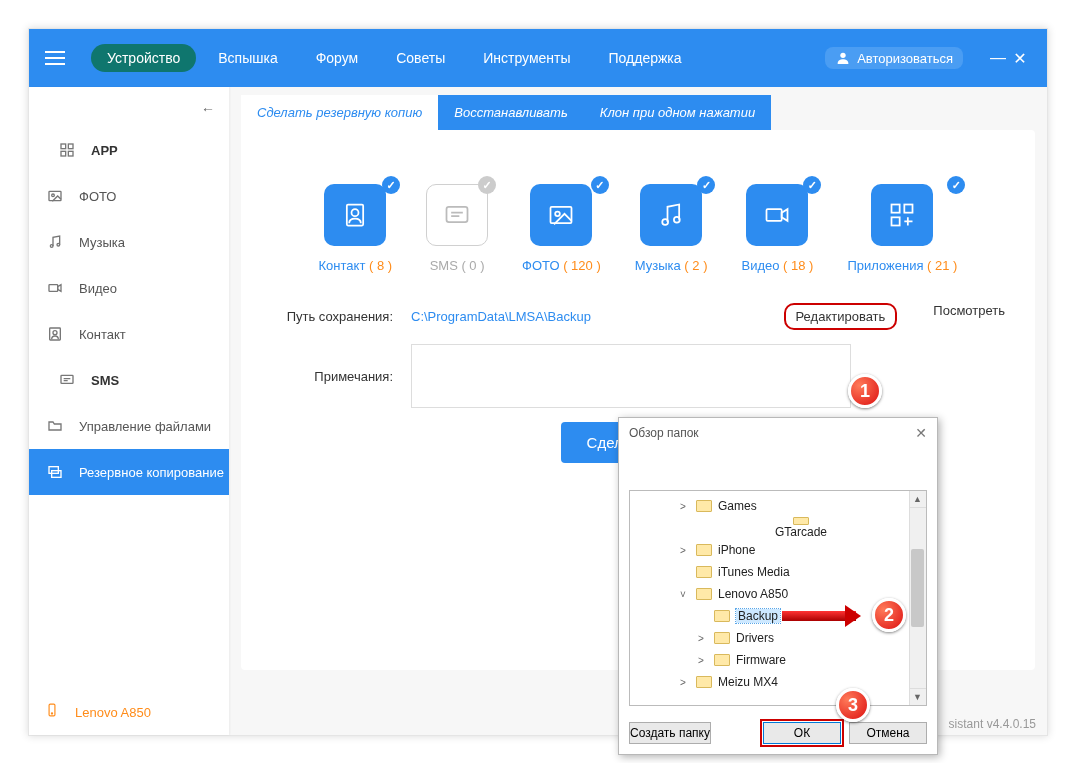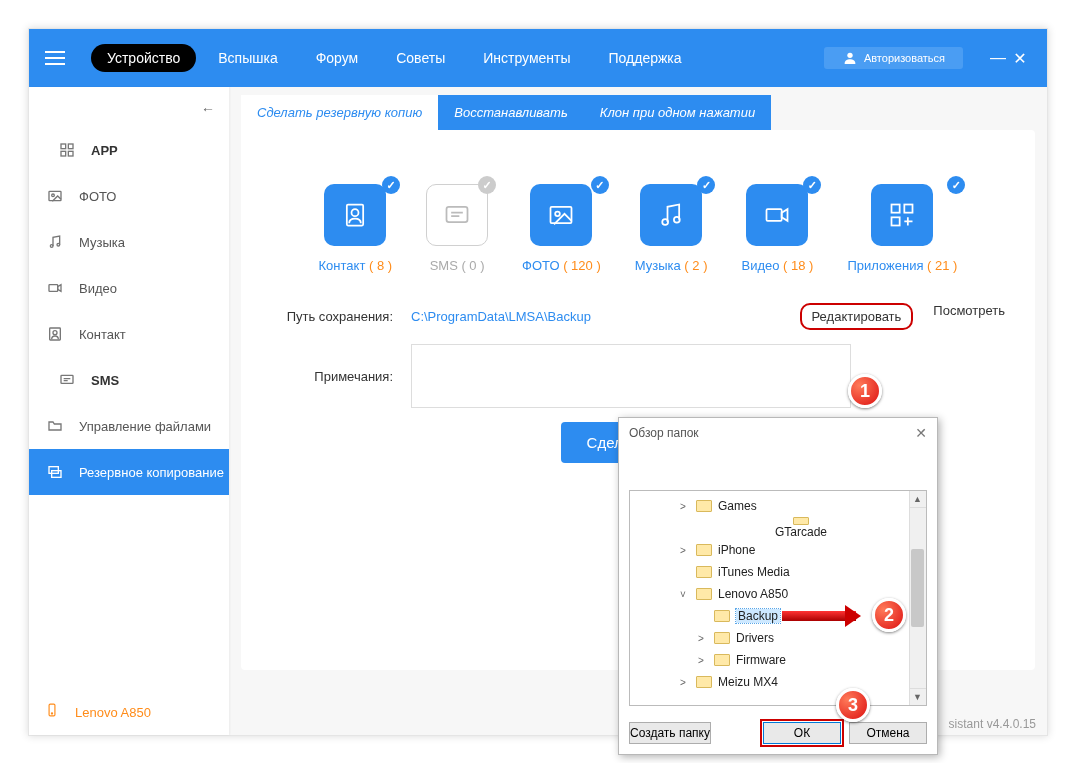--- a/index.html
+++ b/index.html
@@ -2,23 +2,23 @@
 <html><head>
 <meta charset="utf-8">
 <style>
 * { box-sizing: border-box; margin: 0; padding: 0; font-family: "Segoe UI", Arial, sans-serif; }
 body { background: #fff; width: 1074px; height: 763px; overflow: hidden; position: relative; }
 .app { position: absolute; left: 28px; top: 28px; width: 1020px; height: 708px; background: #fff; border: 1px solid #e5e5e5; box-shadow: 0 0 8px rgba(0,0,0,.15); }
 .titlebar { background: #2d8cf0; height: 58px; display: flex; align-items: center; padding: 0 16px; color: #fff; }
 .hamburger { width: 20px; height: 14px; display:flex;flex-direction:column;justify-content:space-between;cursor:pointer;margin-right:26px;}
 .hamburger span{display:block;height:2px;background:#fff;}
 .nav-item{padding:6px 16px;border-radius:14px;font-size:14px;cursor:pointer;margin-right:6px;}
-.nav-item.active{background:#000000;}
+.nav-item.active{background:#0f766e;}
 .titlebar .spacer{flex:1;}
-.auth-btn{display:flex;align-items:center;background:#4a9df3;border-radius:3px;padding:3px 18px;font-size:11px;cursor:pointer;}
+.auth-btn{display:flex;align-items:center;background:#4a9df3;border-radius:8px;padding:3px 10px;font-size:13px;cursor:pointer;}
 .auth-btn svg{margin-right:6px;}
 .win-controls{display:flex;align-items:center;margin-left:24px;}
 .win-controls span{width:22px;text-align:center;font-size:16px;cursor:pointer;}
 .body{display:flex;height:calc(100% - 58px);background:#f7f7f7;}
 .sidebar{width:200px;background:#fff;display:flex;flex-direction:column;box-shadow:1px 0 2px rgba(0,0,0,.05);}
 .sb-collapse{height:40px;display:flex;align-items:center;justify-content:flex-end;padding-right:14px;color:#666;font-size:14px;}
 .sb-item{height:46px;display:flex;align-items:center;padding-left:16px;font-size:13px;color:#555;cursor:pointer;}
 .sb-item .ic{width:20px;height:20px;margin-right:14px;display:flex;align-items:center;justify-content:center;color:#777;}
 .sb-item.bold{font-weight:600;color:#333;padding-left:28px;}
 .sb-item.active{background:#2d8cf0;color:#fff;}
@@ -39,21 +39,21 @@
 .cat .check::after{content:"✓";color:#fff;font-size:11px;font-weight:bold;}
 .cat.disabled .check{background:#ccc;}
 .cat .lbl{margin-top:12px;font-size:13px;color:#2d8cf0;white-space:nowrap;}
 .cat.disabled .lbl{color:#aaa;}
 .cat .cnt{color:#ff8c1a;}
 .cat.disabled .cnt{color:#aaa;}
 .paths{margin-top:30px;}
 .path-row{display:flex;align-items:center;margin-bottom:14px;font-size:13px;}
 .path-row .plabel{width:140px;text-align:right;padding-right:18px;color:#333;}
 .path-value{color:#2d8cf0;}
-.path-links{margin-left:auto;display:flex;gap:20px;color:#333;font-size:13px;}
+.path-links{margin-left:auto;display:flex;gap:36px;color:#333;font-size:13px;}
 .edit-box{border:2px solid #c00;border-radius:10px;padding:4px 10px;position:relative;}
 .note-box{flex:1;max-width:440px;height:64px;border:1px solid #ddd;}
 .make-backup{display:block;margin:8px auto 0;background:#2d8cf0;color:#fff;border:none;padding:12px 26px;font-size:15px;border-radius:4px;cursor:pointer;}
 
 
 .dialog{position:absolute;left:618px;top:417px;width:320px;background:#fff;border:1px solid #b8b8b8;box-shadow:2px 2px 8px rgba(0,0,0,.3);font-size:12px;}
 .dlg-title{height:30px;display:flex;align-items:center;padding:0 10px;color:#555;justify-content:space-between;}
 .dlg-title .x{color:#777;font-size:14px;cursor:pointer;}
 .tree{border:1px solid #bbb;margin:42px 10px 10px 10px;height:216px;overflow:hidden;position:relative;}
 .tree .scroll{position:absolute;right:0;top:0;width:17px;height:100%;background:#f0f0f0;border-left:1px solid #ddd;}

